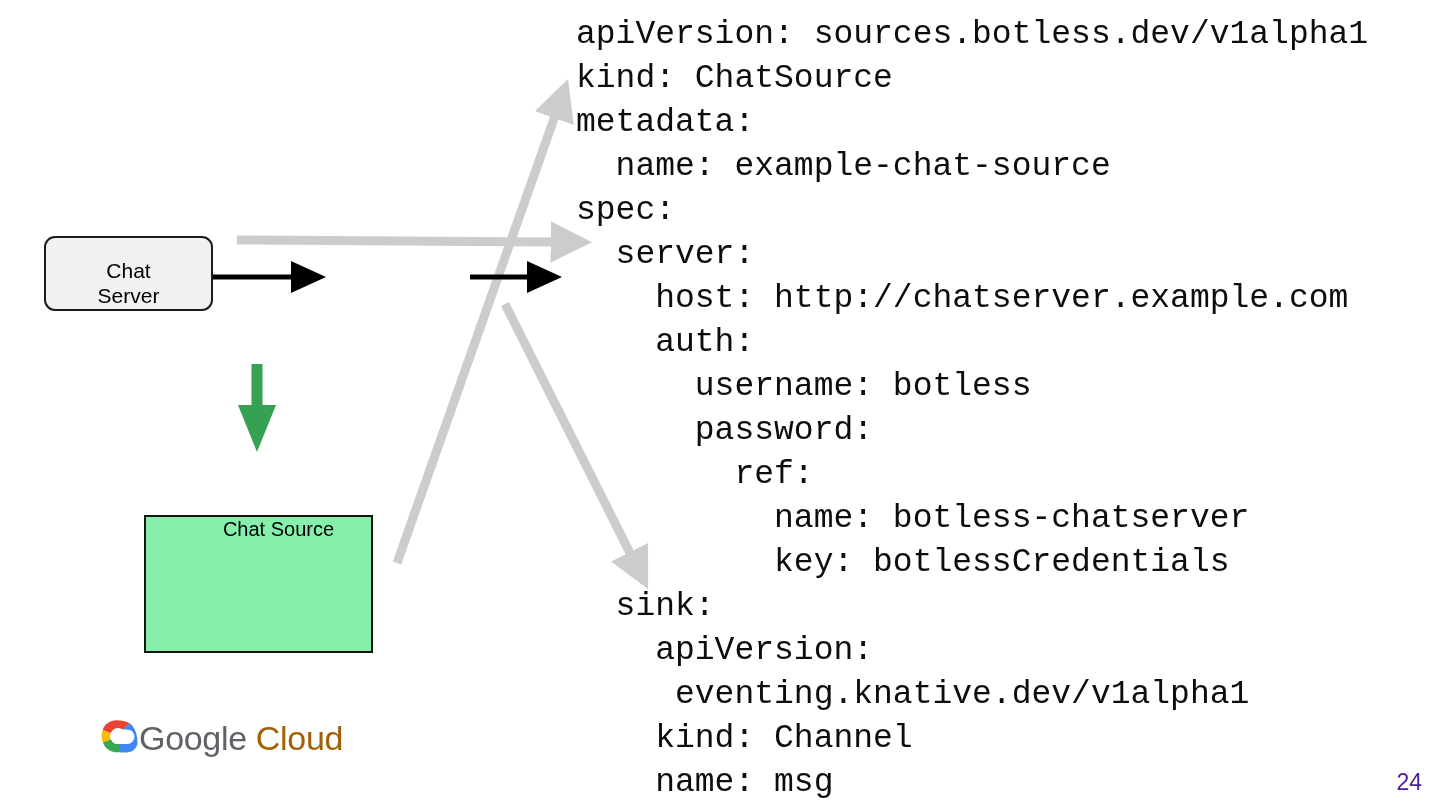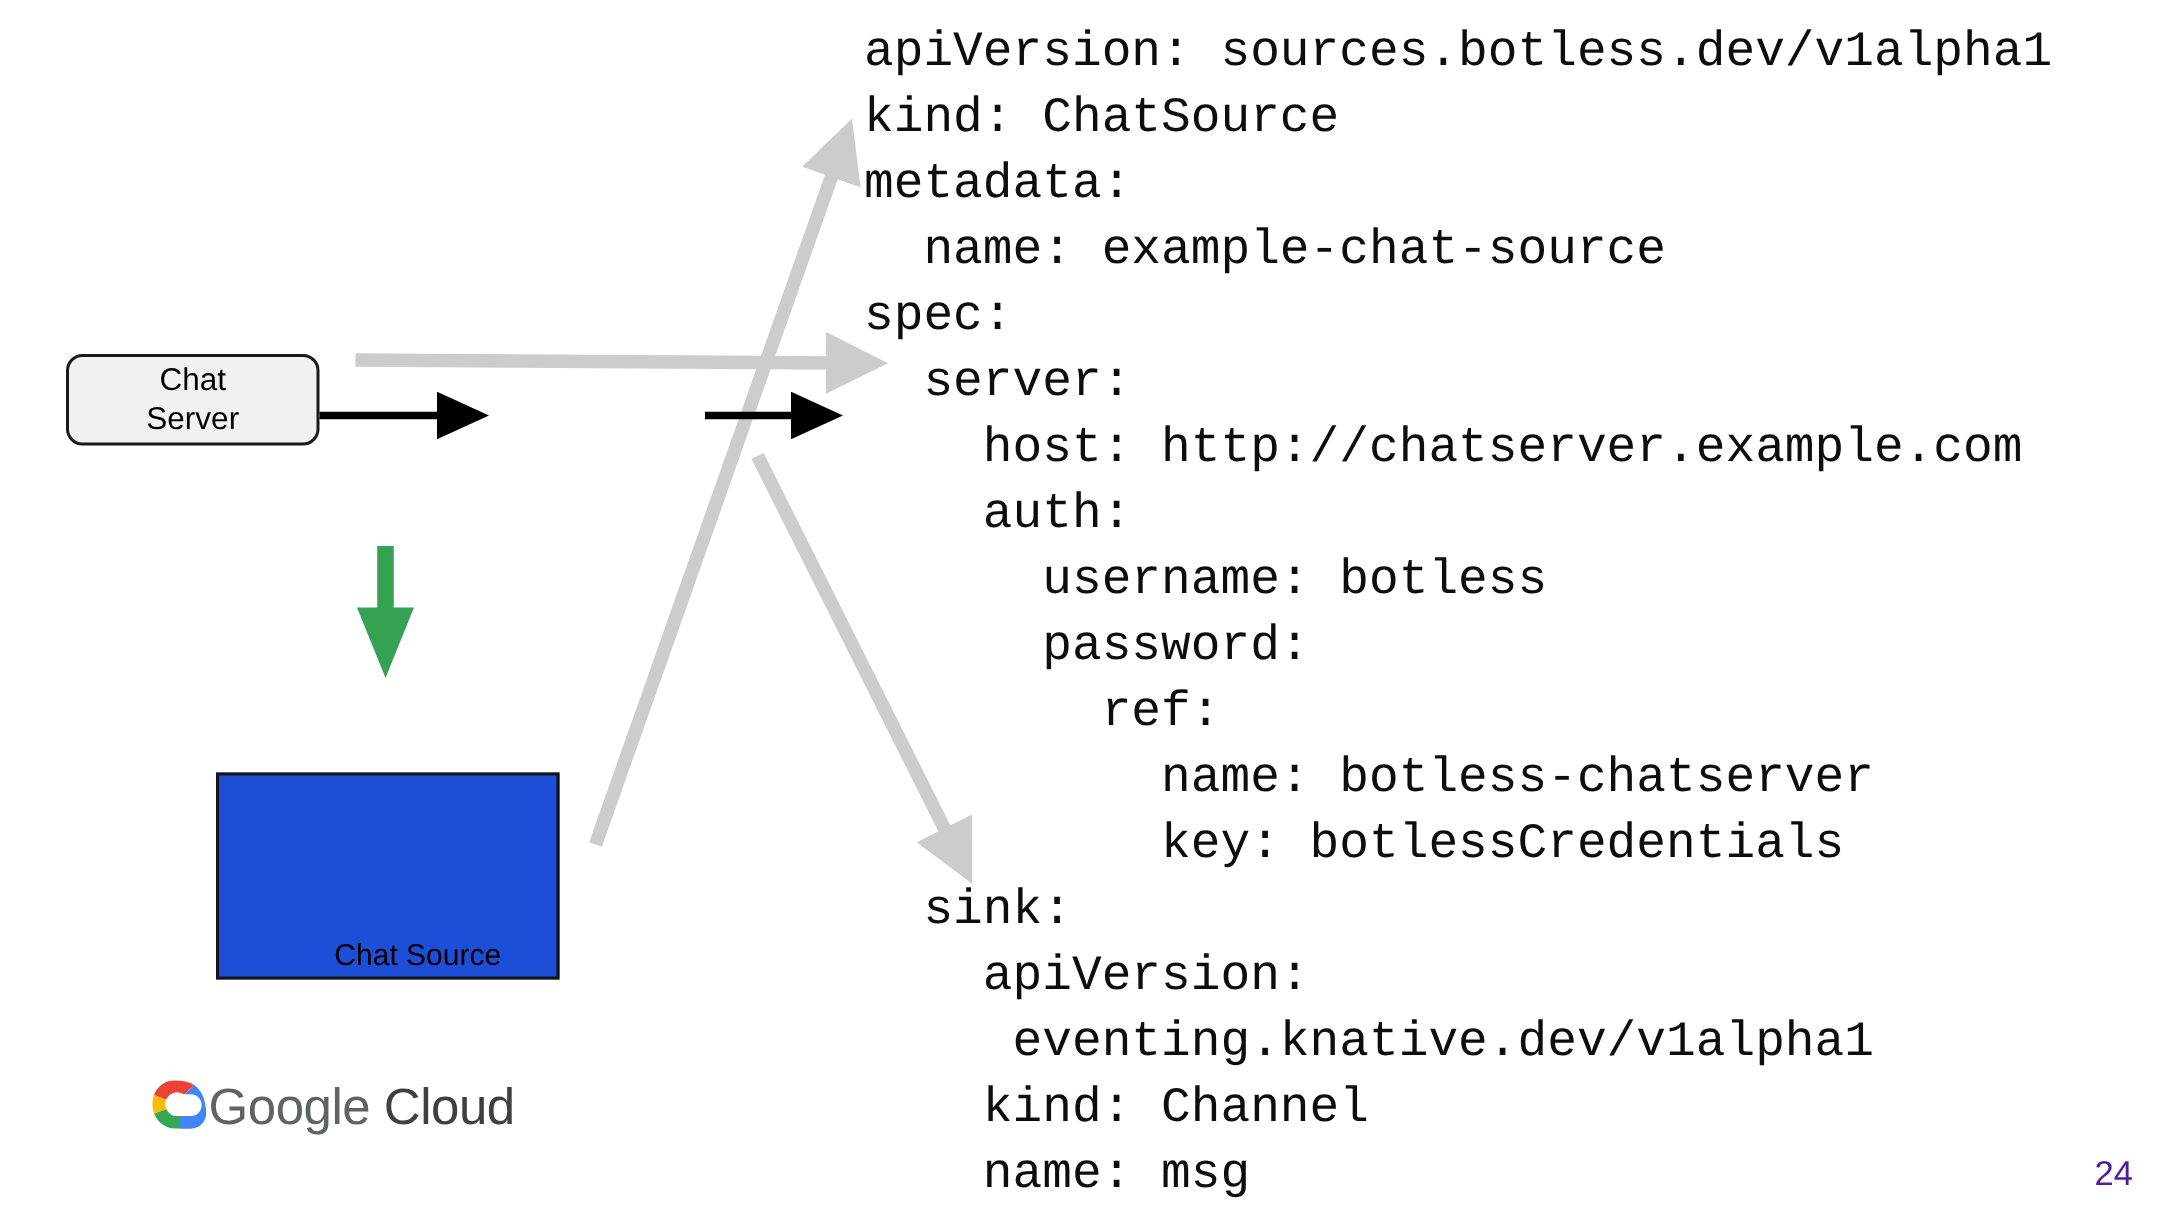--- a/index.html
+++ b/index.html
@@ -47,48 +47,49 @@
     font-family: "Liberation Sans", sans-serif;
     line-height: 1.22;
     white-space: pre-line;
     z-index: 4;
   }
 
   #chat-server-node {
     left: 44px;
     top: 236px;
     width: 169px;
-    height: 61px;
+    height: 75px;
     background: #F1F1F1;
     border: 2px solid #1b1b1b;
     border-radius: 11px;
     font-size: 21px;
+    align-items: flex-end;
   }
 
   #receive-adapter-node {
     left: 305px;
     top: 236px;
     width: 165px;
     height: 83px;
     background: #F03C2E;
     border: 2px solid #2a0c09;
     border-radius: 11px;
     font-size: 21px;
   }
 
   #chat-source-node {
     left: 144px;
     top: 515px;
     width: 229px;
     height: 138px;
-    background: #1d4ed8;
+    background: #86efac;
     border: 2px solid #141414;
     border-radius: 0px;
     font-size: 20px;
-    align-items: flex-end;
+    align-items: flex-start;
     padding-bottom: 2px;
     padding-left: 40px;
   }
 
   
   #yaml-block {
     position: absolute;
     left: 576px;
     top: 13px;
     width: 864px;
@@ -126,21 +127,21 @@
     letter-spacing: -0.3px;
     display: flex;
     align-items: baseline;
     gap: 9px;
   }
   #gc-word-google {
     color: #5F6368;
     font-weight: 400;
   }
   #gc-word-cloud {
-    color: #404040;
+    color: #a16207;
     font-weight: 400;
   }
 
   
   #page-number {
     position: absolute;
     right: 18px;
     bottom: 14px;
     font-family: Liberation Sans, sans-serif;
     font-size: 23px;

